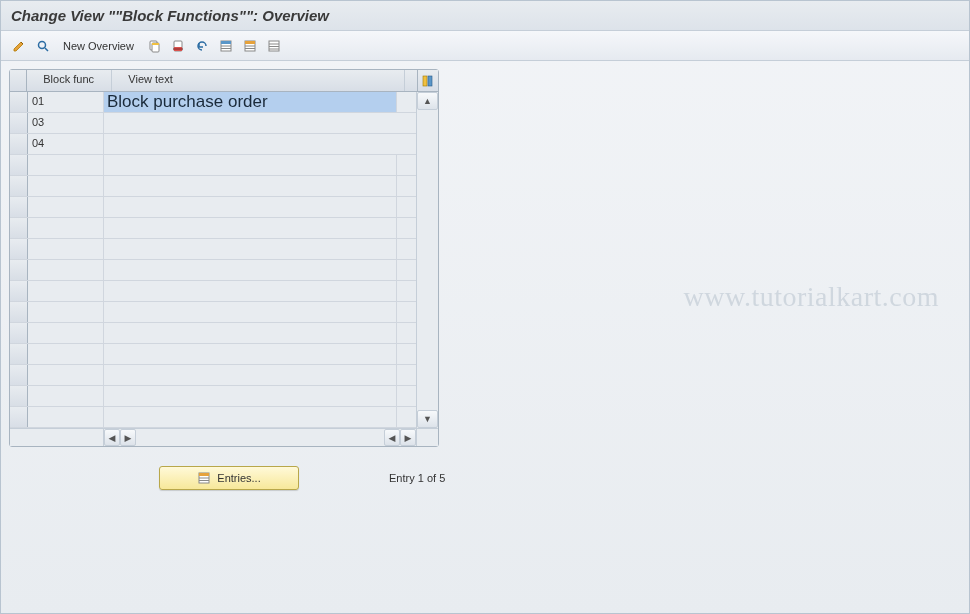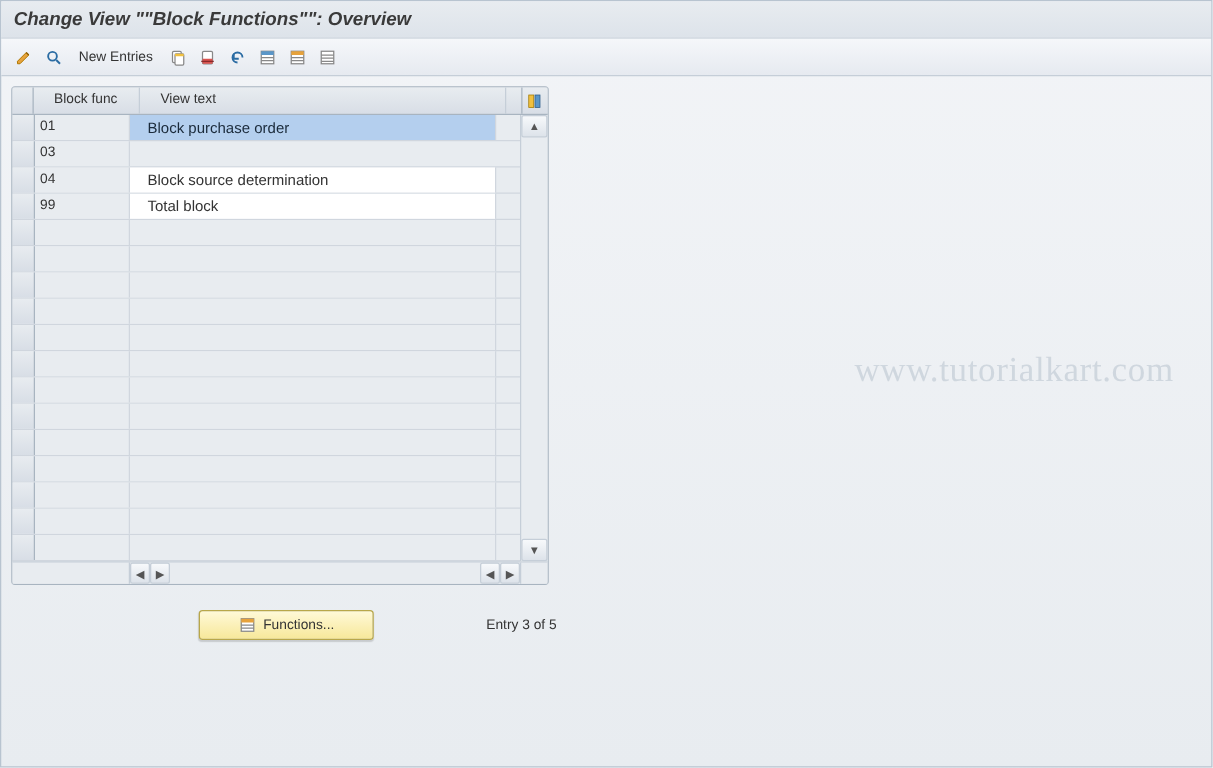--- a/index.html
+++ b/index.html
@@ -143,22 +143,22 @@
     width: 293px;
     padding: 0;
     border-right: 1px solid #d0d6de;
     background: #fff;
   }
   .cell-short input.sht {
     width: 100%;
     height: 100%;
     border: none;
     background: #fff;
-    font-size: 12px;
-    padding: 0 14px;
+    font-size: 17px;
+    padding: 0 3px;
     color: #333;
   }
   .cell-short input.sht.selected {
     background: #b4cfee;
     color: #1a2a3a;
   }
   .cell-short.empty { background: #e8ecf0; }
   .cell-short.empty input.sht { background: #e8ecf0; }
   .hscroll-bar {
     display: flex;
@@ -233,21 +233,21 @@
         <path d="M2 10 L9 3 L11 5 L4 12 L2 12 Z" fill="#e6a23c" stroke="#b07800" stroke-width="0.8"></path>
         <path d="M9 3 L11 5" stroke="#8a5a00" stroke-width="1"></path>
       </svg>
   </div>
   <div class="tb-btn">
     <svg width="14" height="14" viewBox="0 0 14 14">
         <circle cx="6" cy="6" r="3.5" fill="none" stroke="#2b6ca3" stroke-width="1.5"></circle>
         <line x1="9" y1="9" x2="12" y2="12" stroke="#2b6ca3" stroke-width="1.5"></line>
       </svg>
   </div>
-  <div class="tb-text-btn">New Entries</div>
+  <div class="tb-text-btn">New Overview</div>
   <div class="tb-btn">
     <svg width="14" height="14" viewBox="0 0 14 14">
         <rect x="3" y="2" width="7" height="9" rx="1" fill="#fff" stroke="#888"></rect>
         <rect x="5" y="4" width="7" height="9" rx="1" fill="#fff" stroke="#888"></rect>
         <rect x="5" y="4" width="7" height="2" fill="#f0c040"></rect>
       </svg>
   </div>
   <div class="tb-btn">
     <svg width="14" height="14" viewBox="0 0 14 14">
         <rect x="3" y="2" width="8" height="10" rx="1" fill="#fff" stroke="#888"></rect>
@@ -307,26 +307,20 @@
             <div class="cell-block"><input class="blk" value="01" style=""></div>
             <div class="cell-short"><input class="sht selected" value="Block purchase order" style=""></div>
           </div>
           <div class="table-row">
             <div class="row-sel"></div>
             <div class="cell-block"><input class="blk" value="03" style=""></div>
           </div>
           <div class="table-row">
             <div class="row-sel"></div>
             <div class="cell-block"><input class="blk" value="04" style=""></div>
-            <div class="cell-short"><input class="sht" value="Block source determination" style=""></div>
-          </div>
-          <div class="table-row">
-            <div class="row-sel"></div>
-            <div class="cell-block"><input class="blk" value="99" style=""></div>
-            <div class="cell-short"><input class="sht" value="Total block" style=""></div>
           </div>
           <div class="table-row">
             <div class="row-sel"></div>
             <div class="cell-block"><input class="blk" value="" style=""></div>
             <div class="cell-short empty"><input class="sht" value="" style=""></div>
           </div>
           <div class="table-row">
             <div class="row-sel"></div>
             <div class="cell-block"><input class="blk" value="" style=""></div>
             <div class="cell-short empty"><input class="sht" value="" style=""></div>
@@ -406,19 +400,19 @@
   <div class="footer-area">
     <div class="position-btn">
       <span class="pos-icon">
         <svg width="14" height="14" viewBox="0 0 14 14">
             <rect x="2" y="2" width="10" height="10" fill="#fff" stroke="#888"></rect>
             <rect x="2" y="2" width="10" height="3" fill="#e6a23c"></rect>
             <line x1="2" y1="7" x2="12" y2="7" stroke="#888"></line>
             <line x1="2" y1="9.5" x2="12" y2="9.5" stroke="#888"></line>
           </svg>
       </span>
-      <span>Functions...</span>
+      <span>Entries...</span>
     </div>
-    <div class="entry-label">Entry 3 of 5</div>
+    <div class="entry-label">Entry 1 of 5</div>
   </div>
 </div>
 
 <div class="watermark">www.tutorialkart.com</div>
 
 </body></html>

